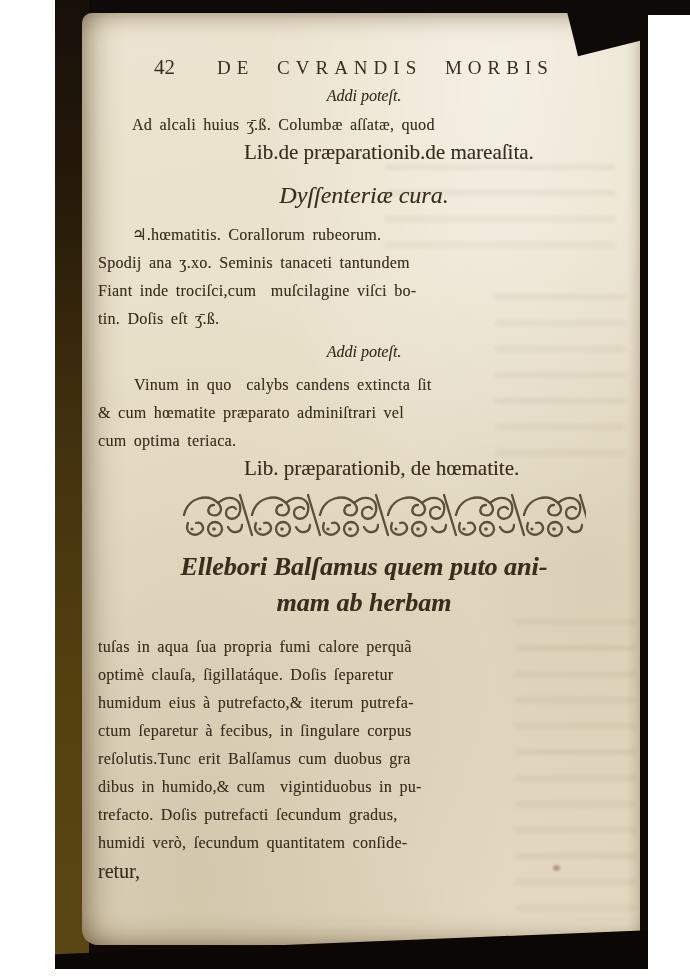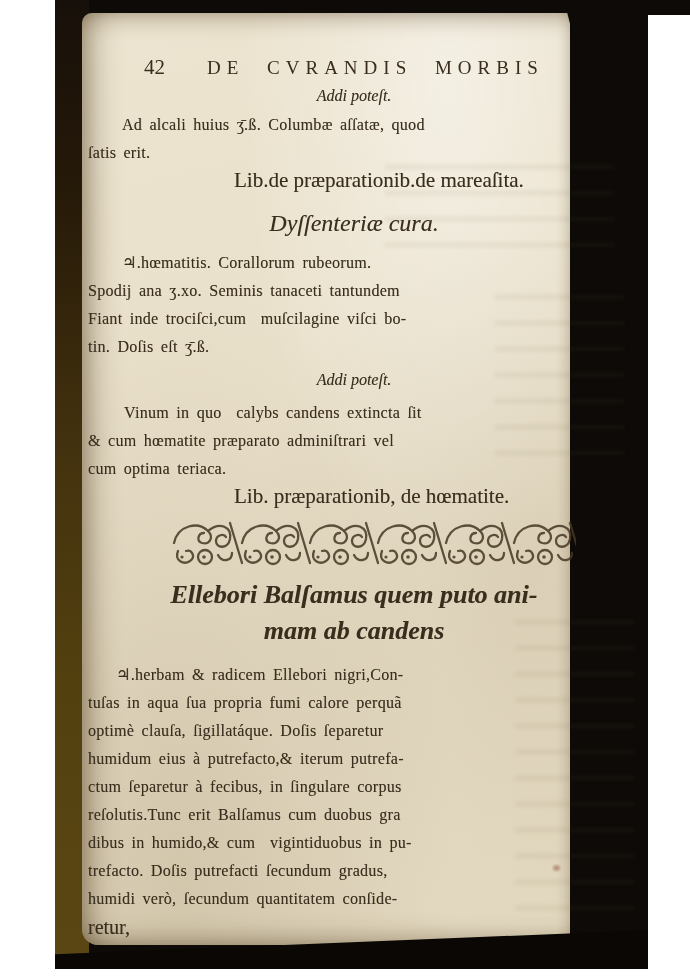--- a/index.html
+++ b/index.html
@@ -12,33 +12,33 @@
     background:#0d0a07;overflow:hidden;
   }
   .topbar{
     position:absolute;left:55px;top:0;width:635px;height:15px;background:#0d0a07;
   }
   .binding{
     position:absolute;left:0;top:0;width:34px;height:100%;
     background:linear-gradient(180deg,#17100a 0%,#241808 18%,#42310e 45%,#52400f 70%,#5a4713 100%);
   }
   .page{
-    position:absolute;left:27px;top:13px;width:488px;height:932px;
+    position:absolute;left:27px;top:13px;width:558px;height:932px;
     border-radius:10px 4px 6px 16px;
     background:
       radial-gradient(ellipse at 75% 8%, rgba(255,255,255,.45), transparent 40%),
       radial-gradient(ellipse at 20% 92%, rgba(120,95,55,.16), transparent 50%),
       radial-gradient(ellipse at 92% 60%, rgba(130,105,65,.12), transparent 45%),
       linear-gradient(168deg,#ece4d0 0%,#e9e0ca 45%,#e2d8bf 100%);
     box-shadow:
       inset 22px 0 30px -14px rgba(70,50,20,.45),
       inset -6px 0 14px -8px rgba(95,75,45,.30),
       inset 0 16px 24px -14px rgba(95,75,45,.40),
       inset 0 -18px 26px -14px rgba(80,60,30,.40);
-    padding:42px 0 0 6px;box-sizing:border-box;
+    padding:42px 0 0 16px;box-sizing:border-box;
     color:#392d1d;
   }
   .corner-tr{
     position:absolute;top:-26px;right:-30px;width:110px;height:70px;
     background:#0d0a07;transform:rotate(-14deg);
   }
   .bottom-wedge{
     position:absolute;left:-12px;top:942px;width:630px;height:80px;
     background:#0a0705;transform:rotate(-2.3deg);
   }
@@ -82,21 +82,20 @@
     <div class="running-head">
       <span class="pagenum">42</span>
       <span class="runtitle">DE CVRANDIS MORBIS</span>
     </div>
 
     <div class="col">
       <div class="addi">Addi poteſt.</div>
 
       <div class="p1">
         <div class="line ind34">Ad alcali huius ʒ̄.ß. Columbæ aſſatæ, quod</div>
-        <div class="line">ſatis erit.</div>
       </div>
 
       <div class="cite">Lib.de præparationib.de mareaſita.</div>
 
       <div class="h1">Dyſſenteriæ cura.</div>
 
       <div class="p2">
         <div class="line ind34">♃.hœmatitis. Corallorum rubeorum.</div>
         <div class="line">Spodij ana ʒ.xo. Seminis tanaceti tantundem</div>
         <div class="line">Fiant inde trociſci,cum  muſcilagine viſci bo-</div>
@@ -129,25 +128,24 @@
         <use href="#u" x="0" y="0"></use>
           <use href="#u" x="68" y="0"></use>
           <use href="#u" x="136" y="0"></use>
         <use href="#u" x="204" y="0"></use>
           <use href="#u" x="272" y="0"></use>
           <use href="#u" x="340" y="0"></use>
       </svg>
 
       <div class="h2">
         <div>Ellebori Balſamus quem puto ani-</div>
-        <div>mam ab candens</div>
+        <div>mam ab herbam</div>
       </div>
 
       <div class="p4">
-        <div class="line ind28">♃.herbam &amp; radicem Ellebori nigri,Con-</div>
         <div class="line">tuſas in aqua ſua propria fumi calore perquã</div>
         <div class="line">optimè clauſa, ſigillatáque. Doſis ſeparetur</div>
         <div class="line">humidum eius à putrefacto,&amp; iterum putrefa-</div>
         <div class="line">ctum ſeparetur à fecibus, in ſingulare corpus</div>
         <div class="line">reſolutis.Tunc erit Balſamus cum duobus gra</div>
         <div class="line">dibus in humido,&amp; cum  vigintiduobus in pu-</div>
         <div class="line">trefacto. Doſis putrefacti ſecundum gradus,</div>
         <div class="line">humidi verò, ſecundum quantitatem conſide-</div>
       </div>
 

